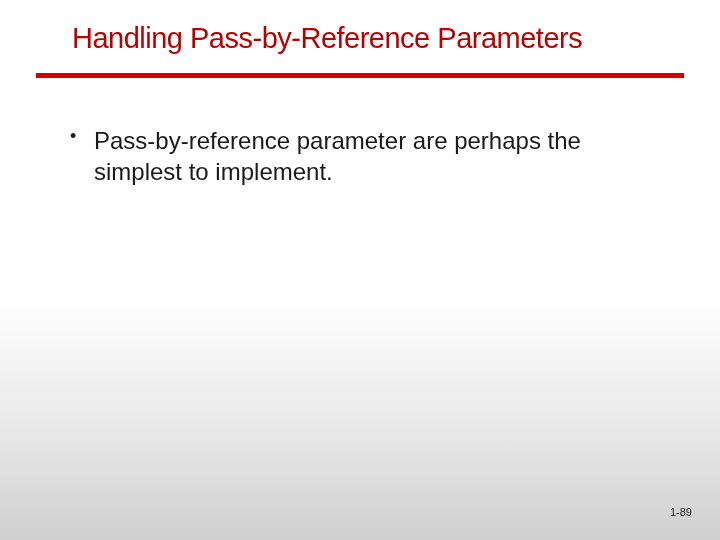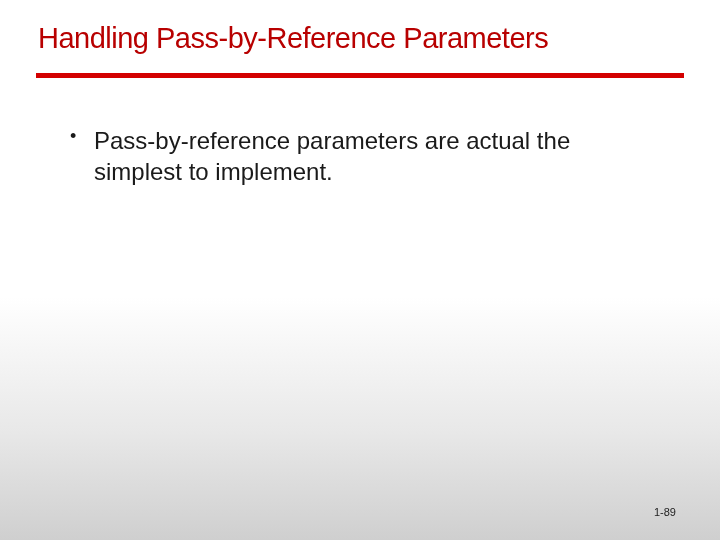--- a/index.html
+++ b/index.html
@@ -9,21 +9,21 @@
     height: 540px;
     background: linear-gradient(to bottom, #ffffff 0%, #ffffff 55%, #e8e8e8 80%, #cfcfcf 100%);
     position: relative;
     font-family: "Trebuchet MS", "Lucida Sans", Arial, sans-serif;
   }
   .title {
     color: #b80000;
     font-size: 29px;
     font-weight: 400;
     letter-spacing: -0.5px;
-    padding: 22px 40px 18px 38px;
+    padding: 22px 40px 18px 72px;
   }
   .rule {
     height: 5px;
     background: #d30000;
     margin: 0 36px 0 36px;
   }
   .body {
     padding: 48px 56px 0 70px;
   }
   .bullets {
@@ -39,32 +39,32 @@
   }
   .bullets li::before {
     content: "•";
     position: absolute;
     left: 0;
     top: -1px;
     font-size: 18px;
   }
   .pagenum {
     position: absolute;
-    right: 44px;
+    right: 28px;
     bottom: 22px;
     font-size: 11px;
     color: #222;
     font-family: Arial, sans-serif;
   }
 </style>
 </head>
 <body>
 
 <div class="slide">
   <h1 class="title">Handling Pass-by-Reference Parameters</h1>
   <div class="rule"></div>
   <div class="body">
     <ul class="bullets">
-      <li>Pass-by-reference parameters are actual the simplest to implement.</li>
+      <li>Pass-by-reference parameter are perhaps the simplest to implement.</li>
     </ul>
   </div>
   <div class="pagenum">1-89</div>
 </div>
 
 </body></html>

